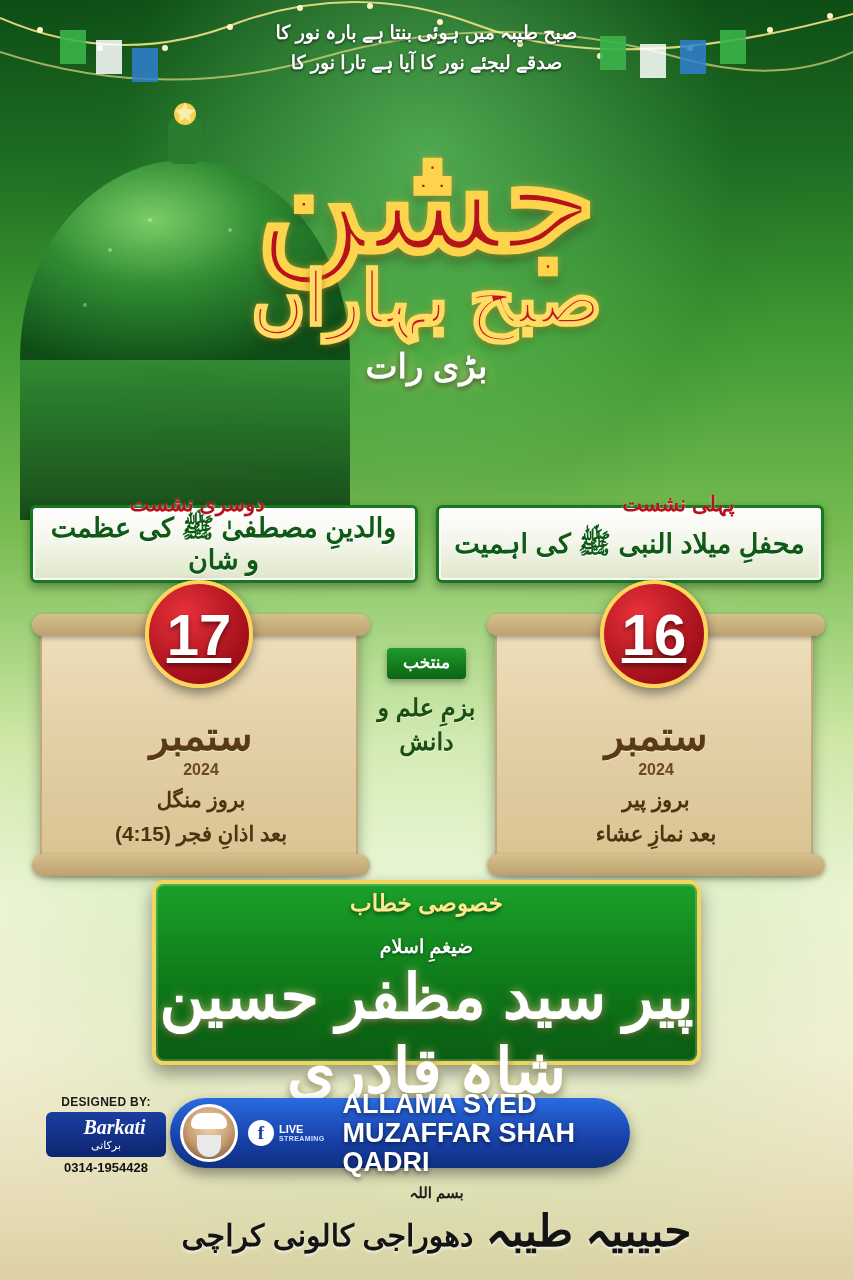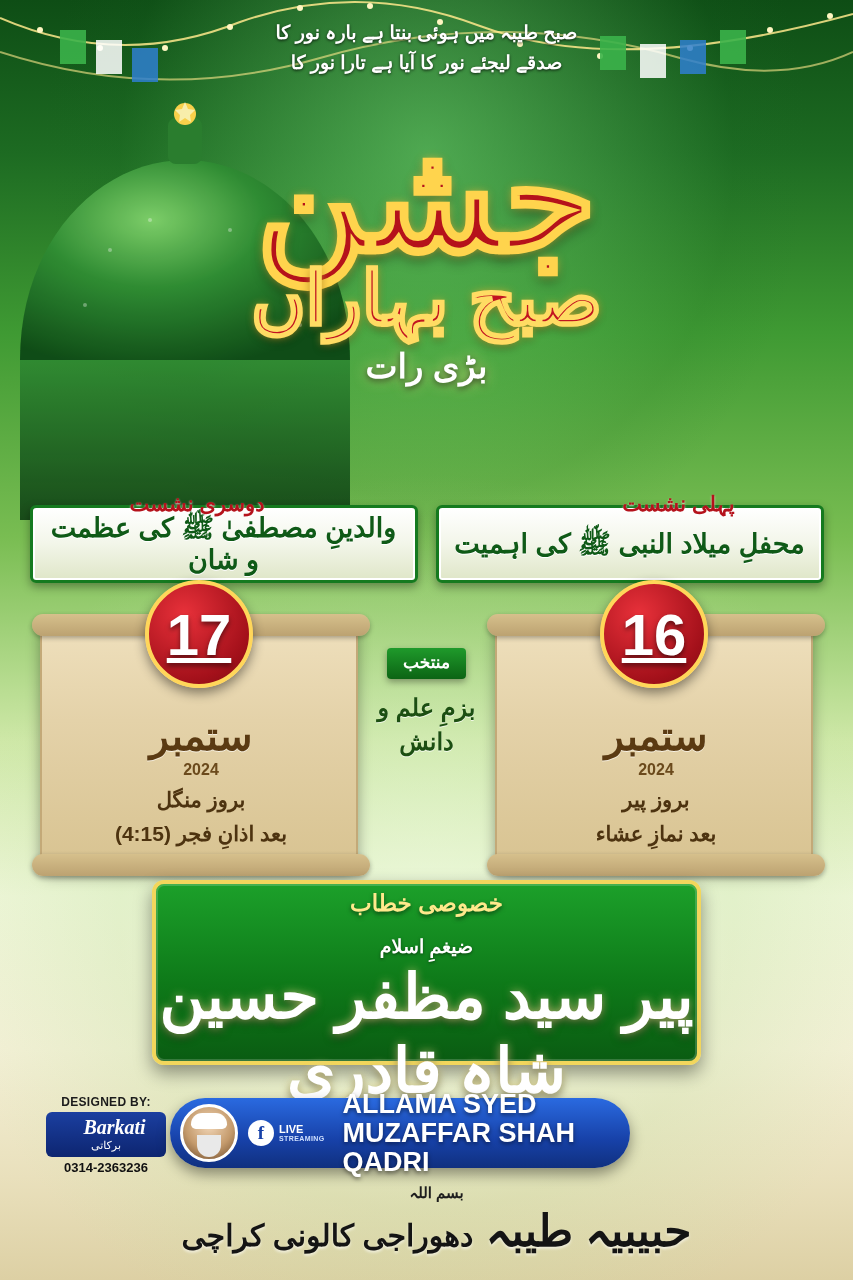--- a/index.html
+++ b/index.html
@@ -365,21 +365,21 @@
     <div class="sp-pretitle">ضیغمِ اسلام</div>
     <div class="sp-name">پیر سید مظفر حسین شاہ قادری</div>
   </div>
 
   <div class="designer">
     <div class="d-label">DESIGNED BY:</div>
     <div class="d-logo">
       <div class="d-brand">Barkati</div>
       <div class="d-brand-ur">برکاتی</div>
     </div>
-    <div class="d-phone">0314-2363236</div>
+    <div class="d-phone">0314-1954428</div>
   </div>
 
   <div class="live-bar">
     <div class="live-avatar">
       <div class="turban"></div>
       <div class="beard"></div>
     </div>
     <div class="fb-chip">
       <div class="fb-circle">f</div>
       <div>

